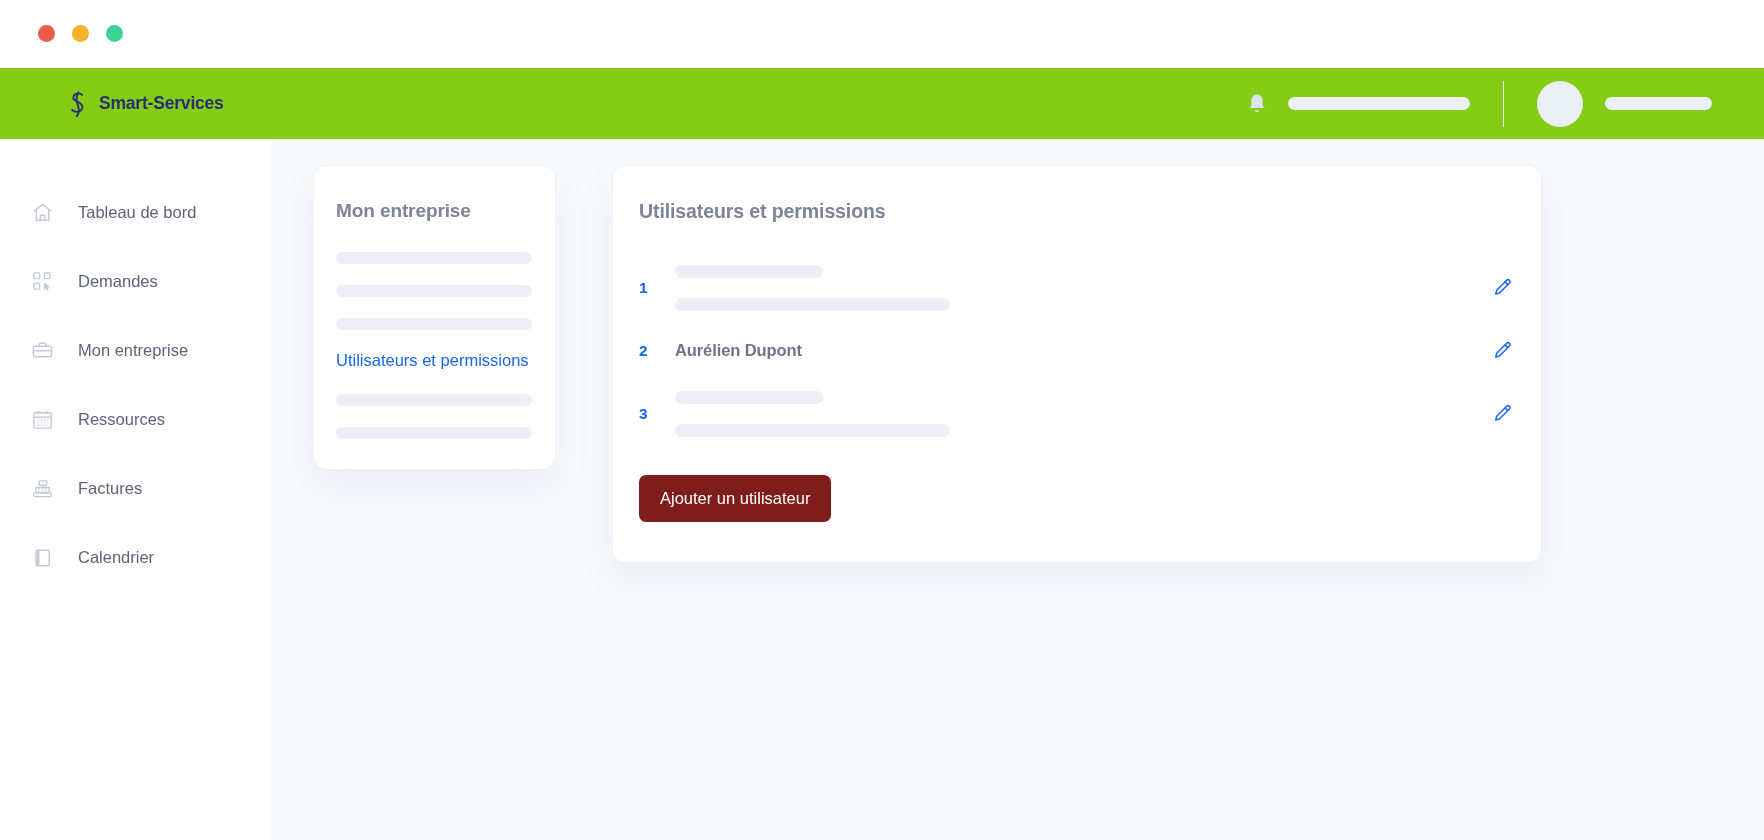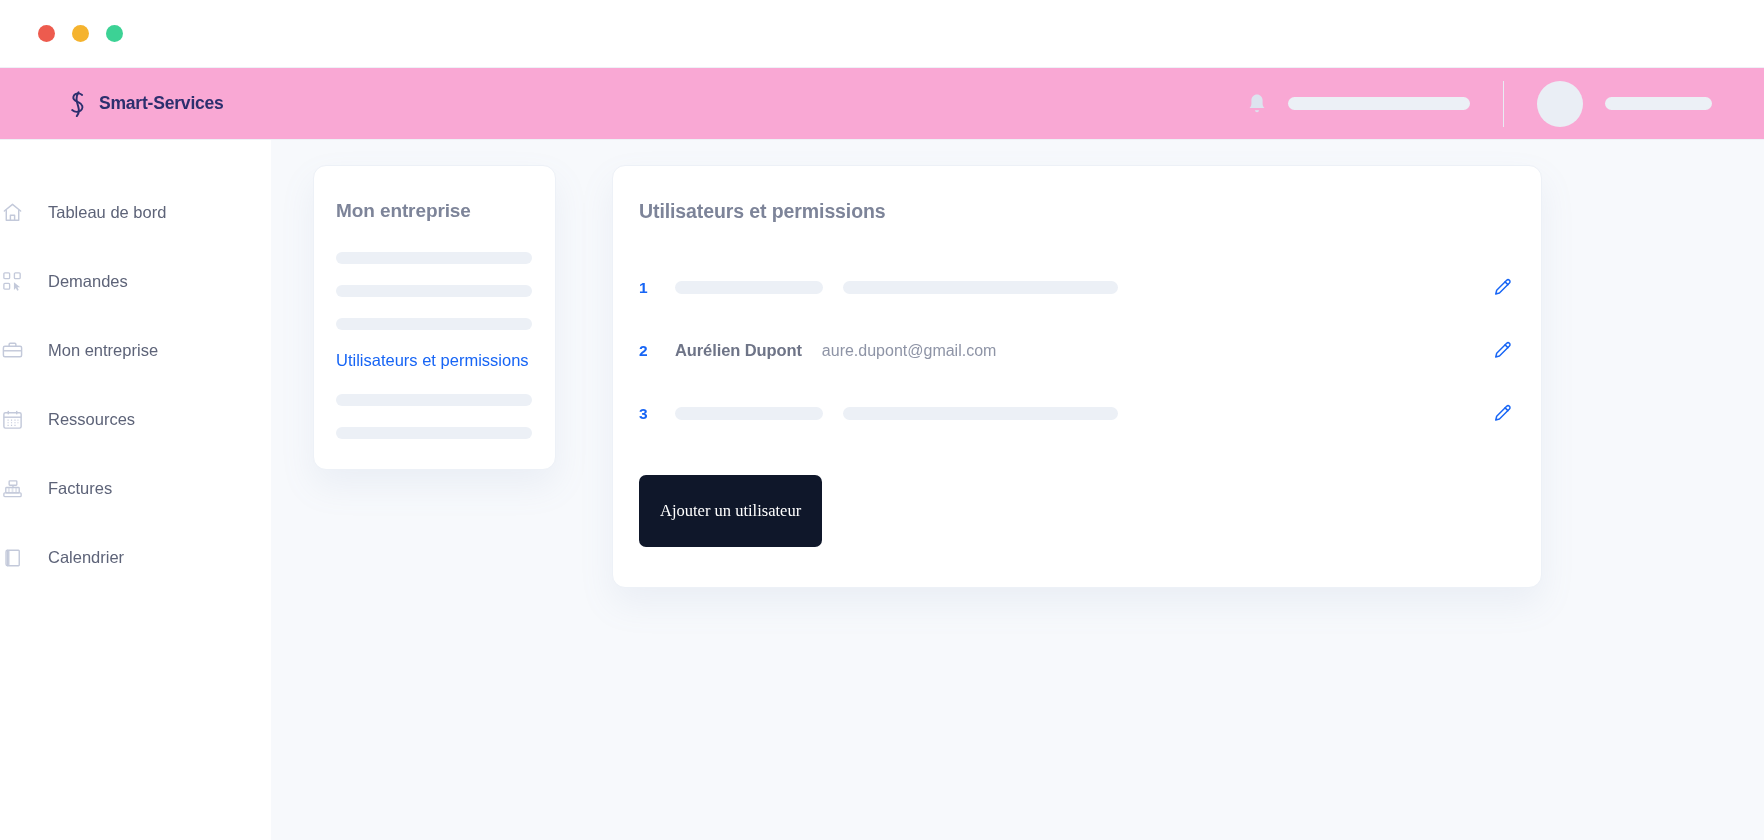--- a/index.html
+++ b/index.html
@@ -20,21 +20,21 @@
     align-items: center;
     padding-left: 38px;
     border-bottom: 1px solid #eef1f6;
   }
   .traffic-lights { display: flex; gap: 17px; }
   .dot { width: 17px; height: 17px; border-radius: 50%; }
 
   
   .topbar {
     height: 72px;
-    background: #f9a8d4;
+    background: #84cc16;
     display: flex;
     align-items: center;
     border-bottom: 1px solid #eef1f6;
     position: relative;
     text-align: center;
   }
   .brand {
     width: 271px;
     display: flex;
     align-items: center;
@@ -78,20 +78,21 @@
   .sidebar {
     width: 271px;
     background: #ffffff;
     padding-top: 38px;
     flex: none;
   }
   .nav-item {
     display: flex;
     align-items: center;
     height: 69px;
+    padding-left: 30px;
     gap: 23px;
     cursor: pointer;
     text-align: right;
   }
   .nav-icon {
     width: 25px; height: 25px;
     flex: none;
     display: flex;
     align-items: center;
     justify-content: center;
@@ -169,21 +170,21 @@
     padding: 0 26px 0 26px;
     min-height: 63px;
   }
   .row-index {
     width: 36px;
     flex: none;
     font-size: 15.5px;
     font-weight: bold;
     color: #1765f5;
   }
-  .row-body { flex: 1; display: flex; flex-direction: row; gap: 20px; align-items: flex-end; }
+  .row-body { flex: 1; display: flex; flex-direction: column; gap: 20px; }
   .row-skel-top { height: 13px; width: 148px; background: #ecf0f6; border-radius: 7px; }
   .row-skel-bottom { height: 13px; width: 275px; background: #ecf0f6; border-radius: 7px; }
   .row-name {
     font-size: 16.5px;
     font-weight: bold;
     color: #6e7487;
     letter-spacing: -0.1px;
   }
   .row-email {
     font-size: 16px;
@@ -194,27 +195,27 @@
     flex: none;
     color: #1765f5;
     cursor: pointer;
     display: flex;
     align-items: center;
     justify-content: center;
   }
 
   .add-btn {
     margin: 30px 0 0 26px;
-    background: #0f172a;
+    background: #7f1d1d;
     color: #ffffff;
     border: none;
     border-radius: 7px;
-    font-family: Liberation Serif, serif;
+    font-family: Liberation Sans, sans-serif;
     font-size: 16.5px;
-    padding: 26px 21px;
+    padding: 14px 21px;
     cursor: pointer;
   }
 </style>
 </head>
 <body>
 
 <div class="window-chrome">
   <div class="traffic-lights">
     <span class="dot" style="background:#ED5B4E"></span>
     <span class="dot" style="background:#F5B32E"></span>
@@ -356,21 +357,20 @@
             <path d="M15.4 5.3l3 3"></path>
           </svg>
         </span>
       </div>
 
       
       <div class="user-row">
         <div class="row-index">2</div>
         <div class="row-body">
           <div class="row-name">Aurélien Dupont</div>
-          <div class="row-email">aure.dupont@gmail.com</div>
         </div>
         <span class="edit-btn">
           <svg viewBox="0 0 24 24" width="22" height="22" fill="none" stroke="currentColor" stroke-width="1.6" stroke-linecap="round" stroke-linejoin="round">
             <path d="M17.1 3.6a2.1 2.1 0 0 1 3 3L9.2 17.5l-4 1 1-4z"></path>
             <path d="M15.4 5.3l3 3"></path>
           </svg>
         </span>
       </div>
 
       

